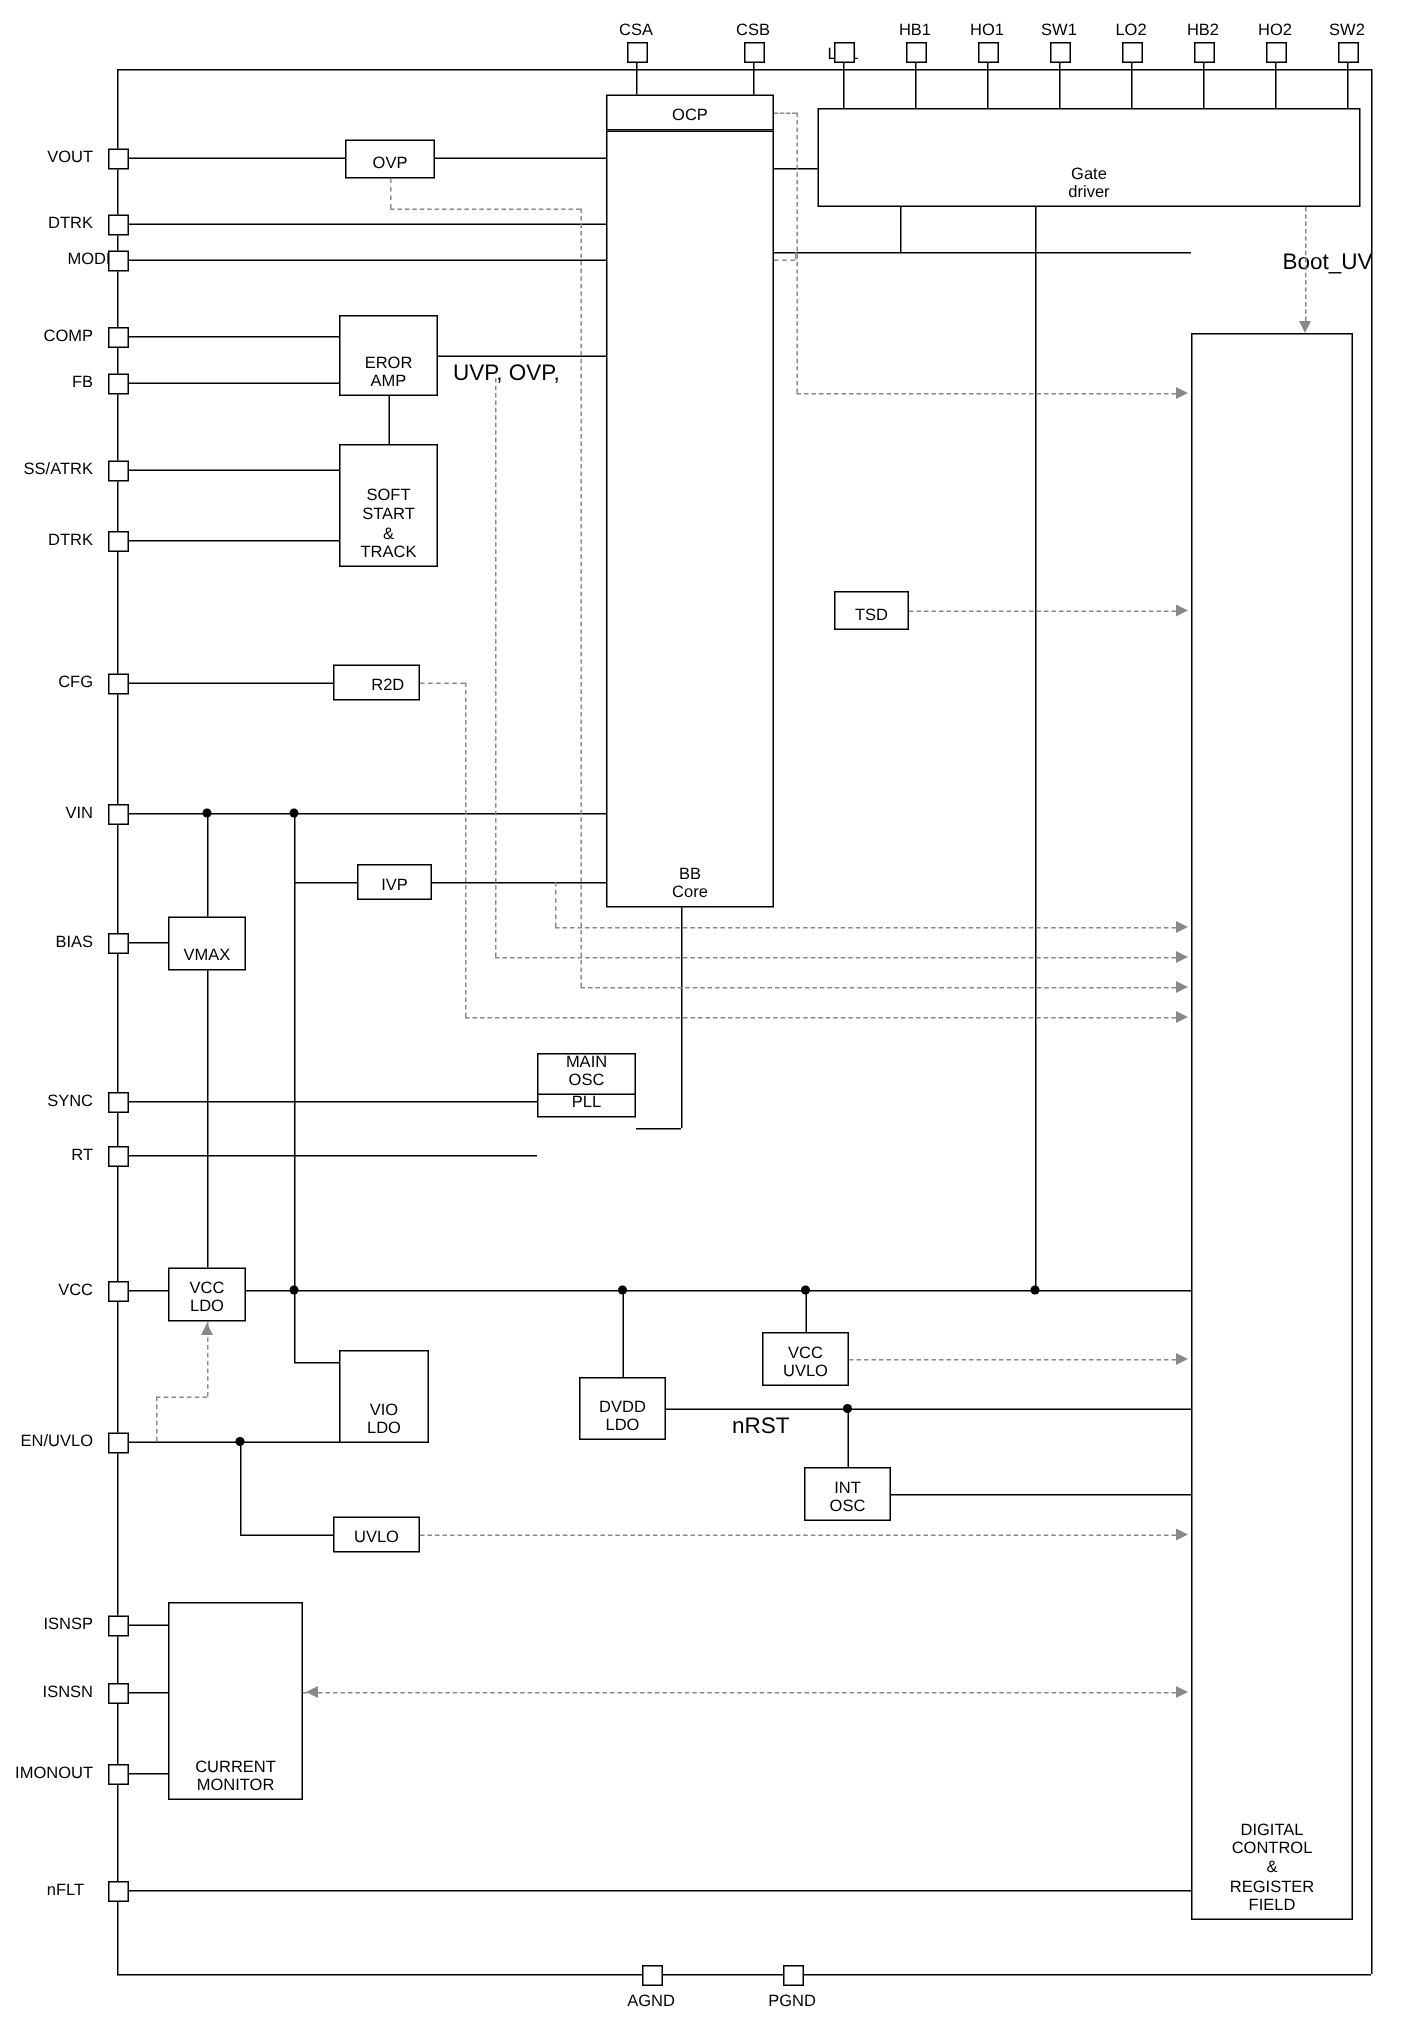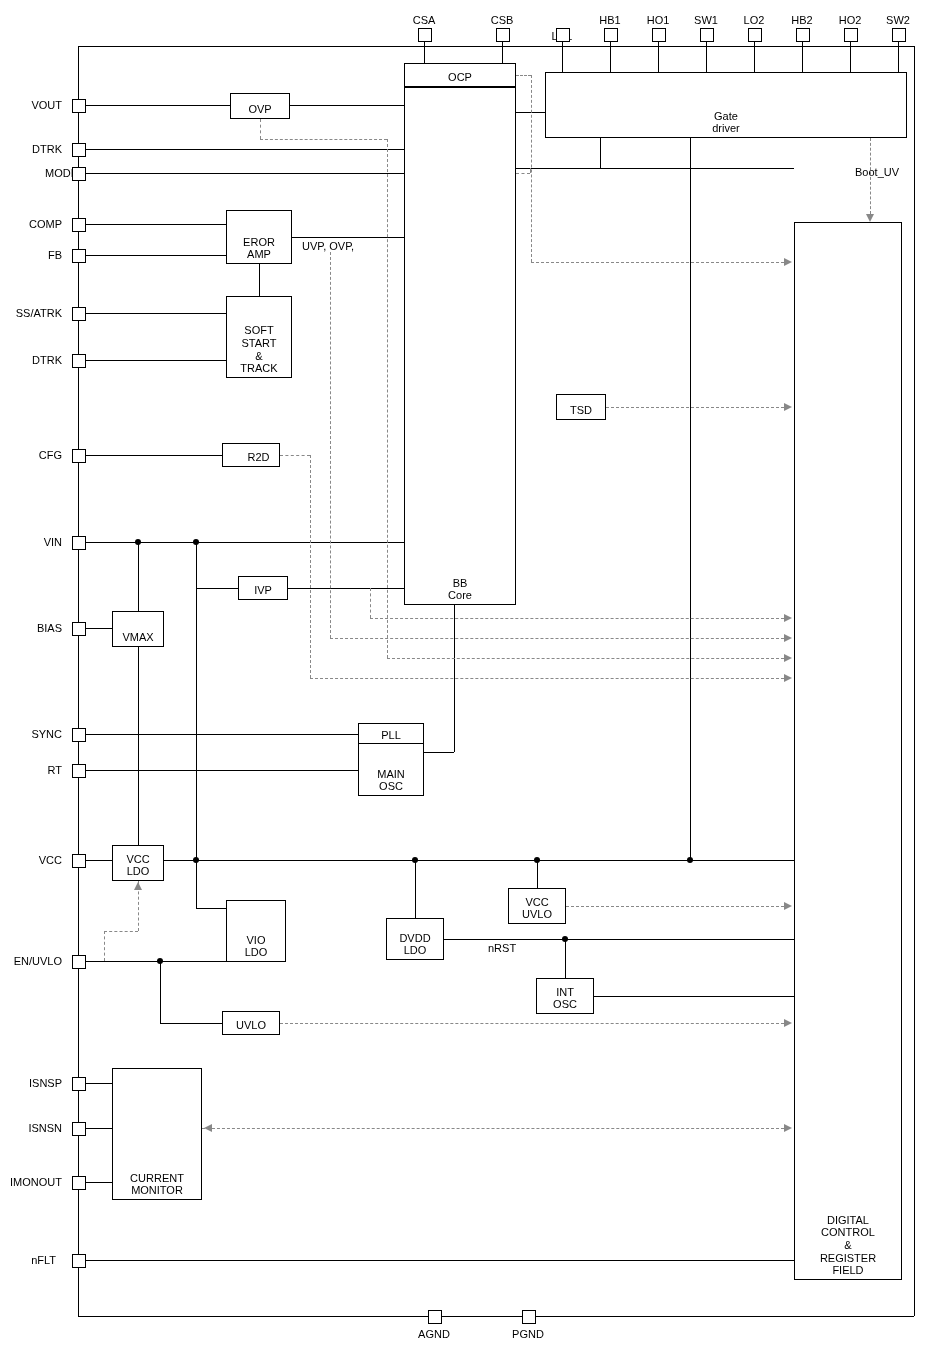--- a/index.html
+++ b/index.html
@@ -92,21 +92,21 @@
   .block .label { pointer-events: none; }
   .node {
     position: absolute;
     width: 6px; height: 6px;
     background: #000;
     border-radius: 50%;
     transform: translate(-3px,-3px);
   }
   .text {
     position: absolute;
-    font-size: 11px;
+    font-size: 15px;
     color: #000;
   }
 </style>
 </head>
 <body>
 
 <div class="canvas">
 
   <div class="wire h" style="left:78px; top:46px; width:836px;"></div>
   <div class="wire h" style="left:78px; top:1316px; width:836px;"></div>
@@ -255,21 +255,21 @@
   <div class="block" style="left:238px; top:576px; width:50px; height:24px;"><span class="label">IVP</span></div>
   <div class="wire v" style="left:196px; top:542px; height:46px;"></div>
   <div class="wire h" style="left:196px; top:588px; width:42px;"></div>
   <div class="wire h" style="left:288px; top:588px; width:116px;"></div>
 
   <div class="block" style="left:112px; top:611px; width:52px; height:36px;"><span class="label">VMAX</span></div>
   <div class="wire v" style="left:138px; top:542px; height:69px;"></div>
   <div class="wire v" style="left:138px; top:647px; height:198px;"></div>
 
   <div class="block" style="left:358px; top:723px; width:66px; height:22px;"><span class="label">PLL</span></div>
-  <div class="block" style="left:358px; top:743px; width:66px; height:53px;"><span class="label">MAIN
+  <div class="block" style="left:358px; top:702px; width:66px; height:28px;"><span class="label">MAIN
 OSC</span></div>
   <div class="wire v" style="left:454px; top:605px; height:147px;"></div>
   <div class="wire h" style="left:424px; top:752px; width:30px;"></div>
 
   <div class="block" style="left:112px; top:845px; width:52px; height:36px;"><span class="label">VCC
 LDO</span></div>
   <div class="wire h" style="left:164px; top:860px; width:630px;"></div>
   <div class="wire v" style="left:196px; top:588px; height:272px;"></div>
   <div class="node" style="left:196px; top:860px;"></div>
   <div class="node" style="left:196px; top:542px;"></div>

